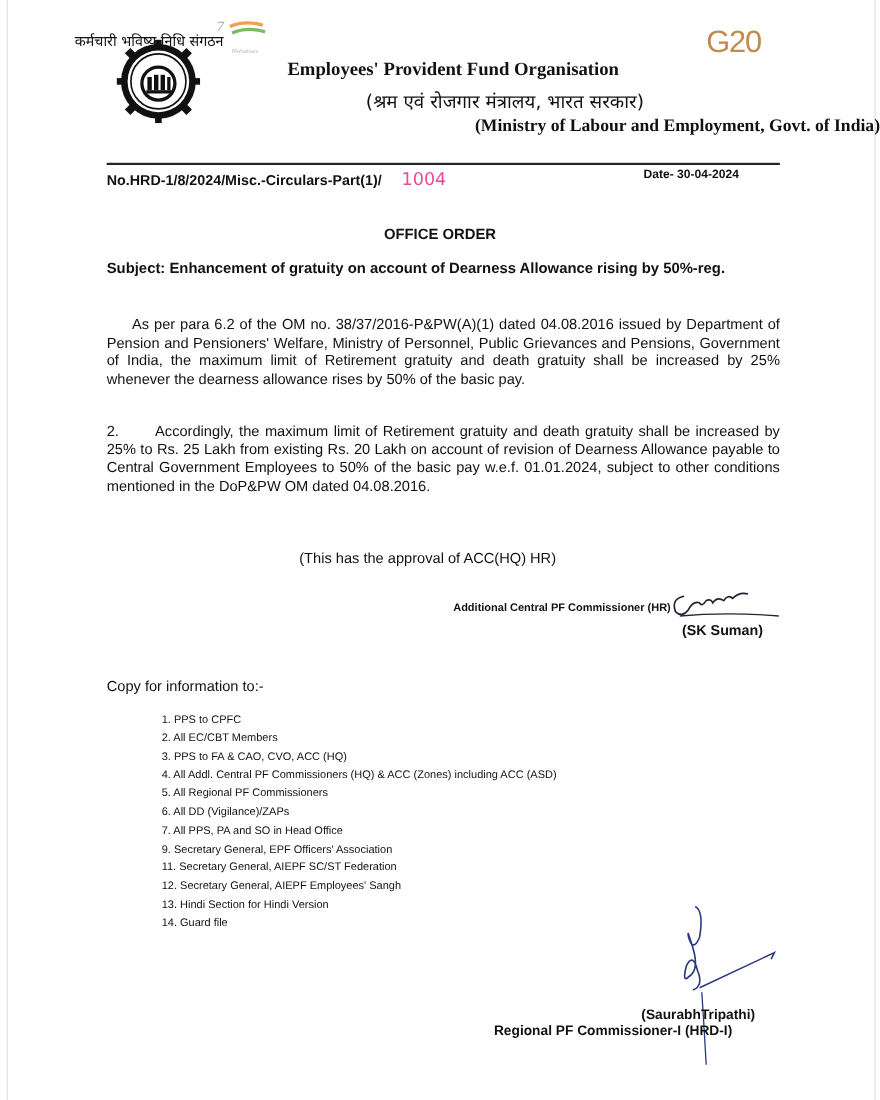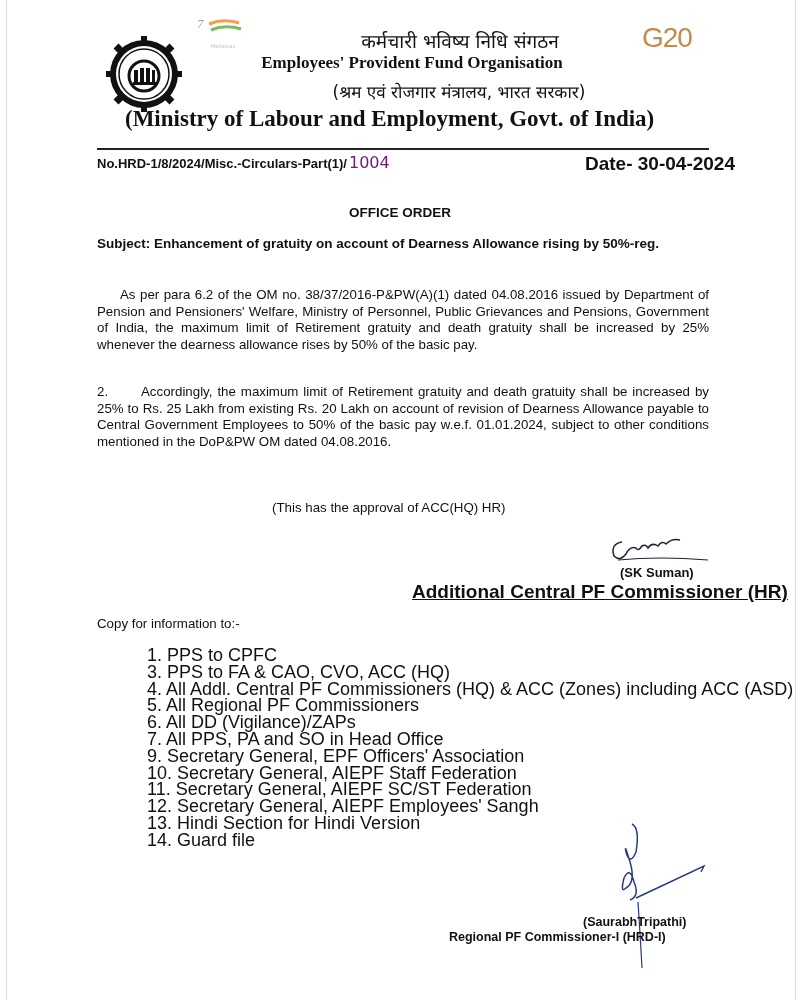--- a/index.html
+++ b/index.html
@@ -6,40 +6,40 @@
   body { width:800px; height:1000px; background:#ffffff; position:relative; overflow:hidden;
          font-family:"Liberation Sans", sans-serif; color:#111; }
   .page { position:absolute; left:6px; top:0; width:788px; height:1000px; background:#fff;
           border-left:1px solid #ddd; border-right:1px solid #ddd; }
   .abs { position:absolute; }
   .serif { font-family:"Liberation Serif", "DejaVu Serif", serif; }
   .hindi { font-family:"DejaVu Sans", sans-serif; }
   .logo { left:106px; top:36px; width:76px; height:76px; }
   .azadi { left:195px; top:14px; width:60px; height:40px; }
   .g20 { left:642px; top:22px; font-family:"Liberation Sans", sans-serif; font-size:28px; color:#c28a4c; letter-spacing:-1px; }
-  .h-hindi1 { left:0; width:800px; top:28px; text-align:center; font-size:19px; padding-left:120px; box-sizing:border-box; }
+  .h-hindi1 { left:0; width:800px; top:28px; text-align:left; font-size:13px; padding-left:68px; box-sizing:border-box; }
   .h-eng1 { left:12px; width:800px; top:53px; text-align:center; font-size:17px; font-weight:bold; box-sizing:border-box; }
   .h-hindi2 { left:0; width:800px; top:80px; text-align:center; font-size:17px; padding-left:118px; box-sizing:border-box; }
-  .h-eng2 { left:0; width:800px; top:106px; text-align:left; font-size:23px; font-weight:bold; padding-left:125px; box-sizing:border-box; }
+  .h-eng2 { left:0; width:800px; top:106px; text-align:right; font-size:16px; font-weight:bold; padding-left:125px; box-sizing:border-box; }
   .rule { left:97px; top:148px; width:612px; height:2px; background:#222; }
   .ref { left:97px; top:153px; font-size:13px; font-weight:bold; }
-  .ref .hand { font-family:"DejaVu Sans", sans-serif; font-weight:normal; font-size:16px; color:#701a75; margin-left:2px; }
-  .date { left:585px; top:153px; font-size:19px; font-weight:bold; }
+  .ref .hand { font-family:"DejaVu Sans", sans-serif; font-weight:normal; font-size:16px; color:#ec4899; margin-left:18px; }
+  .date { left:585px; top:153px; font-size:11px; font-weight:bold; }
   .title { left:0; width:800px; top:205px; text-align:center; font-size:13.5px; font-weight:bold; }
   .subject { left:97px; top:235px; width:612px; font-size:13.5px; font-weight:bold; line-height:17px; text-align:justify; }
   .para { left:97px; width:612px; font-size:13.3px; line-height:16.5px; text-align:justify; }
   .p1 { top:287px; text-indent:23px; }
   .p2 { top:384px; }
   .p2 .num { display:inline-block; width:44px; }
   .approval { left:272px; top:500px; font-size:13.3px; }
   .sig1 { left:600px; top:530px; width:110px; height:36px; }
   .name1 { left:620px; top:565px; font-size:13px; font-weight:bold; }
-  .desig1 { left:412px; top:581px; font-size:19px; font-weight:bold;text-decoration:underline; }
+  .desig1 { left:412px; top:547px; font-size:10px; font-weight:bold; }
   .copy { left:97px; top:616px; font-size:13.3px; }
-  .cclist { left:147px; top:647px; font-size:18px; line-height:16.8px; margin:0; padding:0; list-style:none; }
+  .cclist { left:147px; top:647px; font-size:10px; line-height:16.8px; margin:0; padding:0; list-style:none; }
   .sig2 { left:600px; top:822px; width:130px; height:150px; }
   .name2 { left:583px; top:915px; font-size:12.5px; font-weight:bold; }
   .desig2 { left:449px; top:930px; font-size:12.5px; font-weight:bold; }
 </style>
 </head>
 <body>
 
 <div class="page"></div>
 
 <svg class="abs logo" viewBox="0 0 76 76">
@@ -106,27 +106,27 @@
 <svg class="abs sig1" viewBox="0 0 110 36">
   <path d="M22 12 Q10 14 14 26 Q20 32 26 24 Q30 16 36 18 Q38 22 42 16 Q46 14 48 18 Q52 12 58 16 Q62 10 66 14 Q72 8 80 10" stroke="#223" stroke-width="1.5" fill="none"></path>
   <path d="M18 30 Q60 26 108 30" stroke="#223" stroke-width="1.2" fill="none"></path>
 </svg>
 <div class="abs name1">(SK Suman)</div>
 <div class="abs desig1">Additional Central PF Commissioner (HR)</div>
 
 <div class="abs copy">Copy for information to:-</div>
 <ul class="abs cclist">
   <li>1. PPS to CPFC</li>
+  <li>2. All EC/CBT Members</li>
   <li>3. PPS to FA &amp; CAO, CVO, ACC (HQ)</li>
   <li>4. All Addl. Central PF Commissioners (HQ) &amp; ACC (Zones) including ACC (ASD)</li>
   <li>5. All Regional PF Commissioners</li>
   <li>6. All DD (Vigilance)/ZAPs</li>
   <li>7. All PPS, PA and SO in Head Office</li>
   <li>9. Secretary General, EPF Officers' Association</li>
-  <li>10. Secretary General, AIEPF Staff Federation</li>
   <li>11. Secretary General, AIEPF SC/ST Federation</li>
   <li>12. Secretary General, AIEPF Employees' Sangh</li>
   <li>13. Hindi Section for Hindi Version</li>
   <li>14. Guard file</li>
 </ul>
 
 <svg class="abs sig2" viewBox="0 0 130 150">
   <path d="M32 2 Q40 6 36 30 Q30 44 26 30 Q24 20 30 40 Q36 60 26 66 Q20 72 24 56 Q30 44 34 60 Q40 74 30 78" stroke="#2a3a80" stroke-width="1.5" fill="none"></path>
   <path d="M36 76 L104 44 L101 50" stroke="#2a3a80" stroke-width="1.4" fill="none"></path>
   <path d="M38 80 Q40 110 42 146" stroke="#2a3a80" stroke-width="1.2" fill="none"></path>

